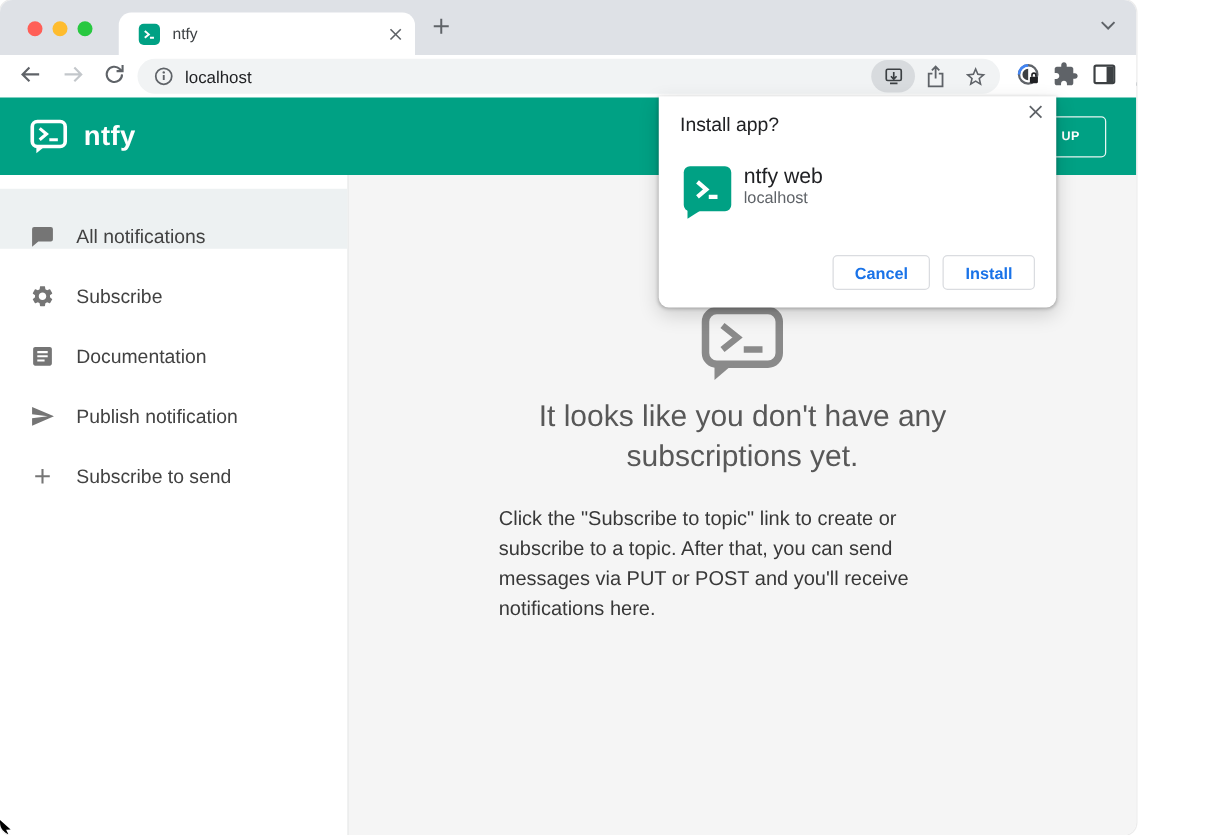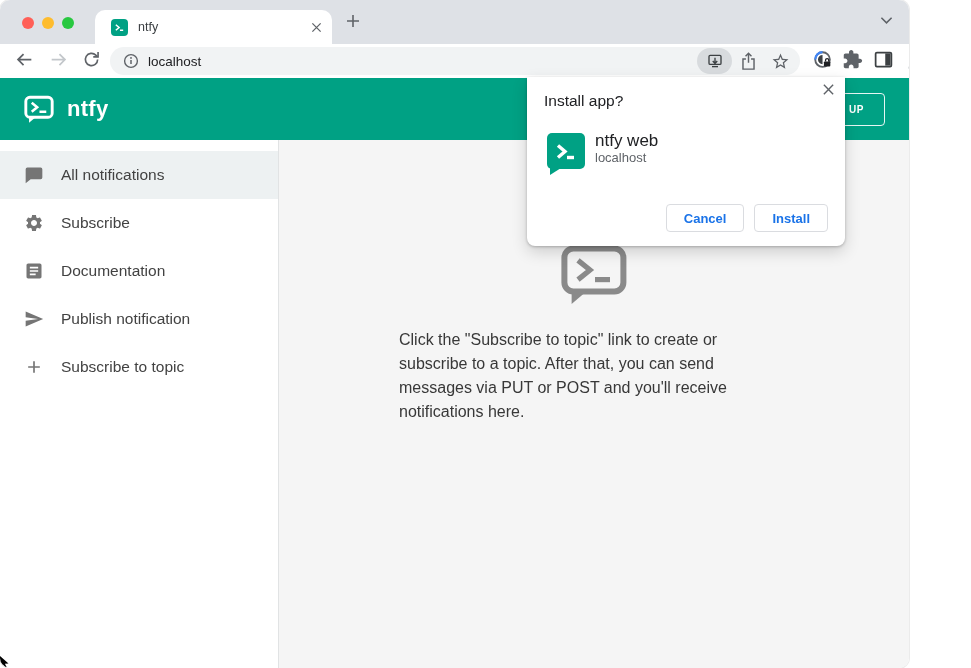--- a/index.html
+++ b/index.html
@@ -45,21 +45,21 @@
   .hdr-spacer { flex:1; }
   .signin-btn { background:none; border:none; color:#fff; font-weight:bold; font-size:13.5px;
                 letter-spacing:.5px; padding:10px 8px; cursor:pointer; }
   .signup-btn { background:none; border:1px solid rgba(255,255,255,.9); border-radius:4px; color:#fff;
                 font-weight:bold; font-size:10px; letter-spacing:.5px; padding:10px 20px;
                 margin-left:4px; cursor:pointer; }
 
   
   .app-body { position:absolute; top:140px; left:0; right:0; bottom:0; display:flex; }
   .sidebar { width:279px; flex:none; background:#fff; border-right:1px solid #e1e3e4; padding-top:11px; }
-  .side-item { height:48px; display:flex; align-items:center; padding-left:24px; font-size:15.5px;
+  .side-item { height:48px; display:flex; align-items:flex-end; padding-left:24px; font-size:15.5px;
                color:#424242; cursor:pointer; }
   .side-item.selected { background:#edf1f2; }
   .side-ic { width:20px; height:20px; margin-right:17px; display:flex; flex:none; }
   .main { flex:1; background:#f5f5f5; display:flex; flex-direction:column; align-items:center;
           padding-top:104px; }
   .heading { width:400px; text-align:center; font-size:24px; line-height:32px; color:#585858;
              margin-top:12px; }
   .para { width:390px; font-size:16px; line-height:24px; color:#383838; margin-top:22px; }
   .para2 { margin-top:16px; }
   .teal-link { color:#338574; text-decoration:underline; cursor:pointer; }
@@ -252,33 +252,34 @@
             </svg>
         </span>
         <span>Publish notification</span>
       </div>
       <div class="side-item">
         <span class="side-ic">
           <svg viewBox="0 0 24 24" width="20" height="20">
               <path d="M19 13h-6v6h-2v-6H5v-2h6V5h2v6h6v2z" fill="#757575"></path>
             </svg>
         </span>
-        <span>Subscribe to topic</span>
+        <span>Subscribe to send</span>
       </div>
     </div>
 
     <div class="main">
       <span>
         <svg width="68" height="62" viewBox="0 0 34 31">
             <rect x="2.2" y="2.2" width="29.5" height="21.5" rx="4.5" fill="none" stroke="#8a8a8a" stroke-width="3"></rect>
             <path d="M5.8 23 L5.8 30 L14 23 Z" fill="#8a8a8a"></path>
             <path d="M9 8.2 L15 13 L9 17.8" stroke="#8a8a8a" stroke-width="2.6" fill="none"></path>
             <line x1="17.5" y1="17.8" x2="25" y2="17.8" stroke="#8a8a8a" stroke-width="2.6"></line>
           </svg>
       </span>
+      <div class="heading">It looks like you don't have any subscriptions yet.</div>
       <p class="para">Click the "Subscribe to topic" link to create or subscribe to a topic. After that, you can send messages via PUT or POST and you'll receive notifications here.</p>
     </div>
   </div>
 
   <div class="dialog">
     <div class="dlg-title">Install app?</div>
     <span class="icon-btn dlg-close">
       <svg width="13" height="13" viewBox="0 0 14 14">
           <path d="M2 2 L12 12 M12 2 L2 12" stroke="#5f6368" stroke-width="1.5"></path>
         </svg>

